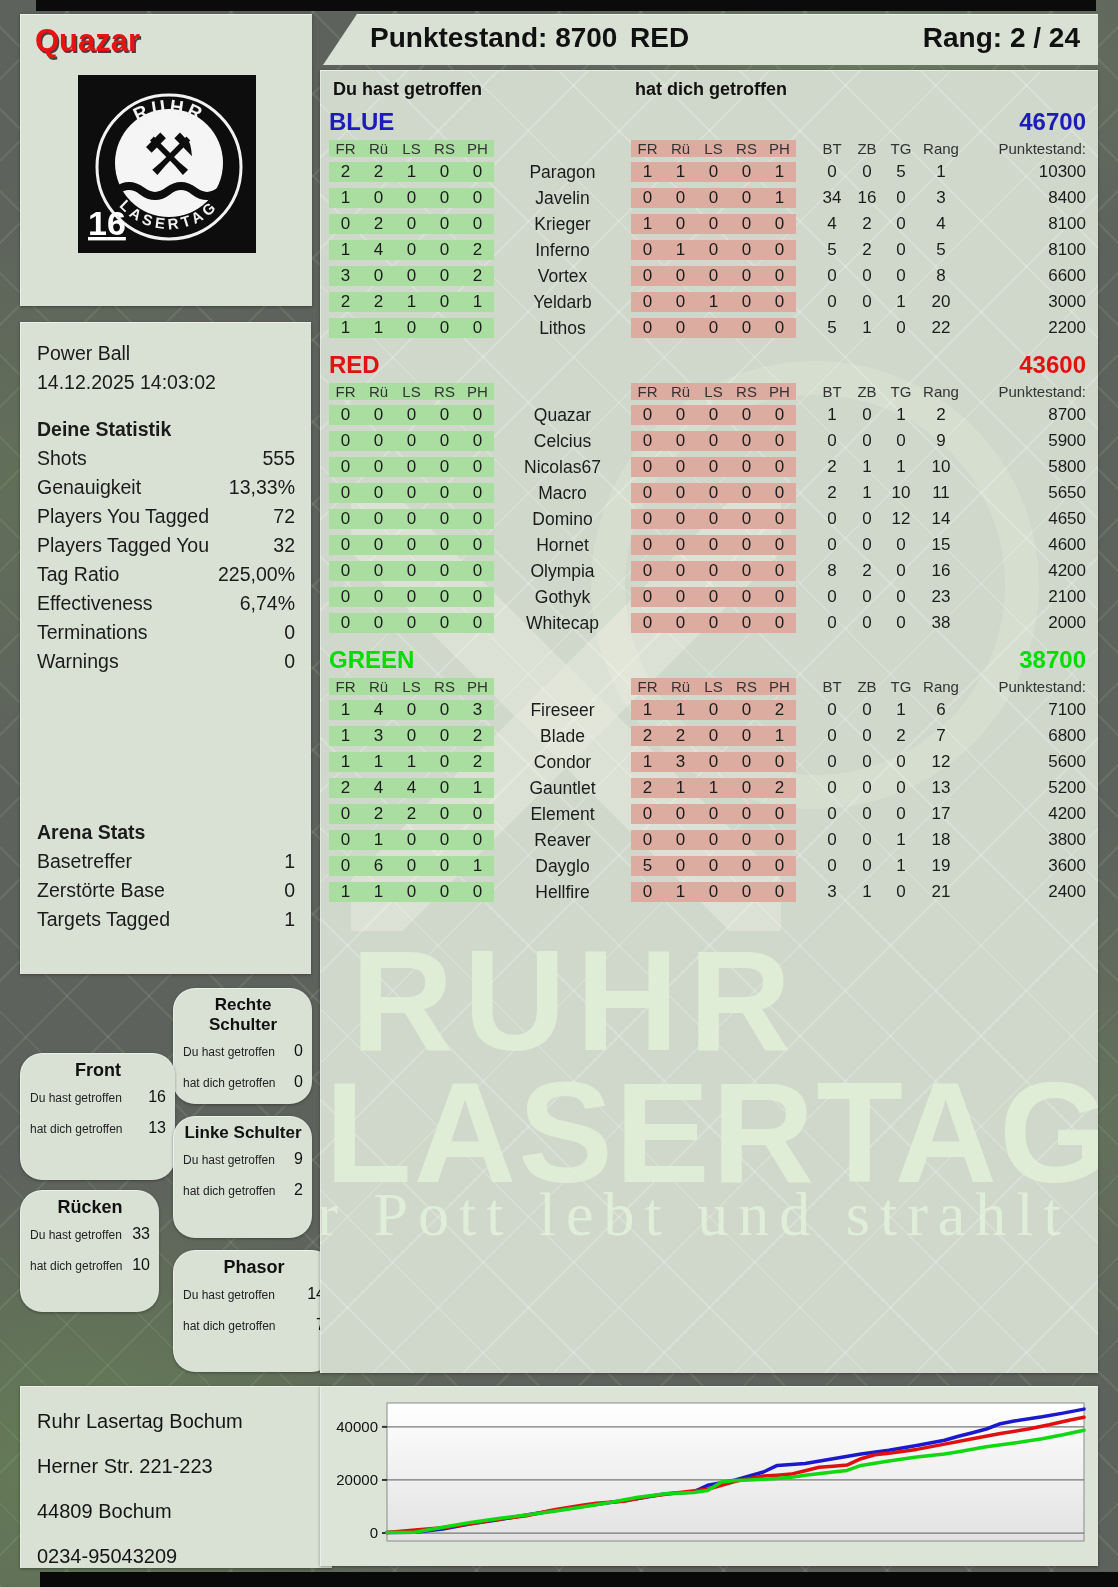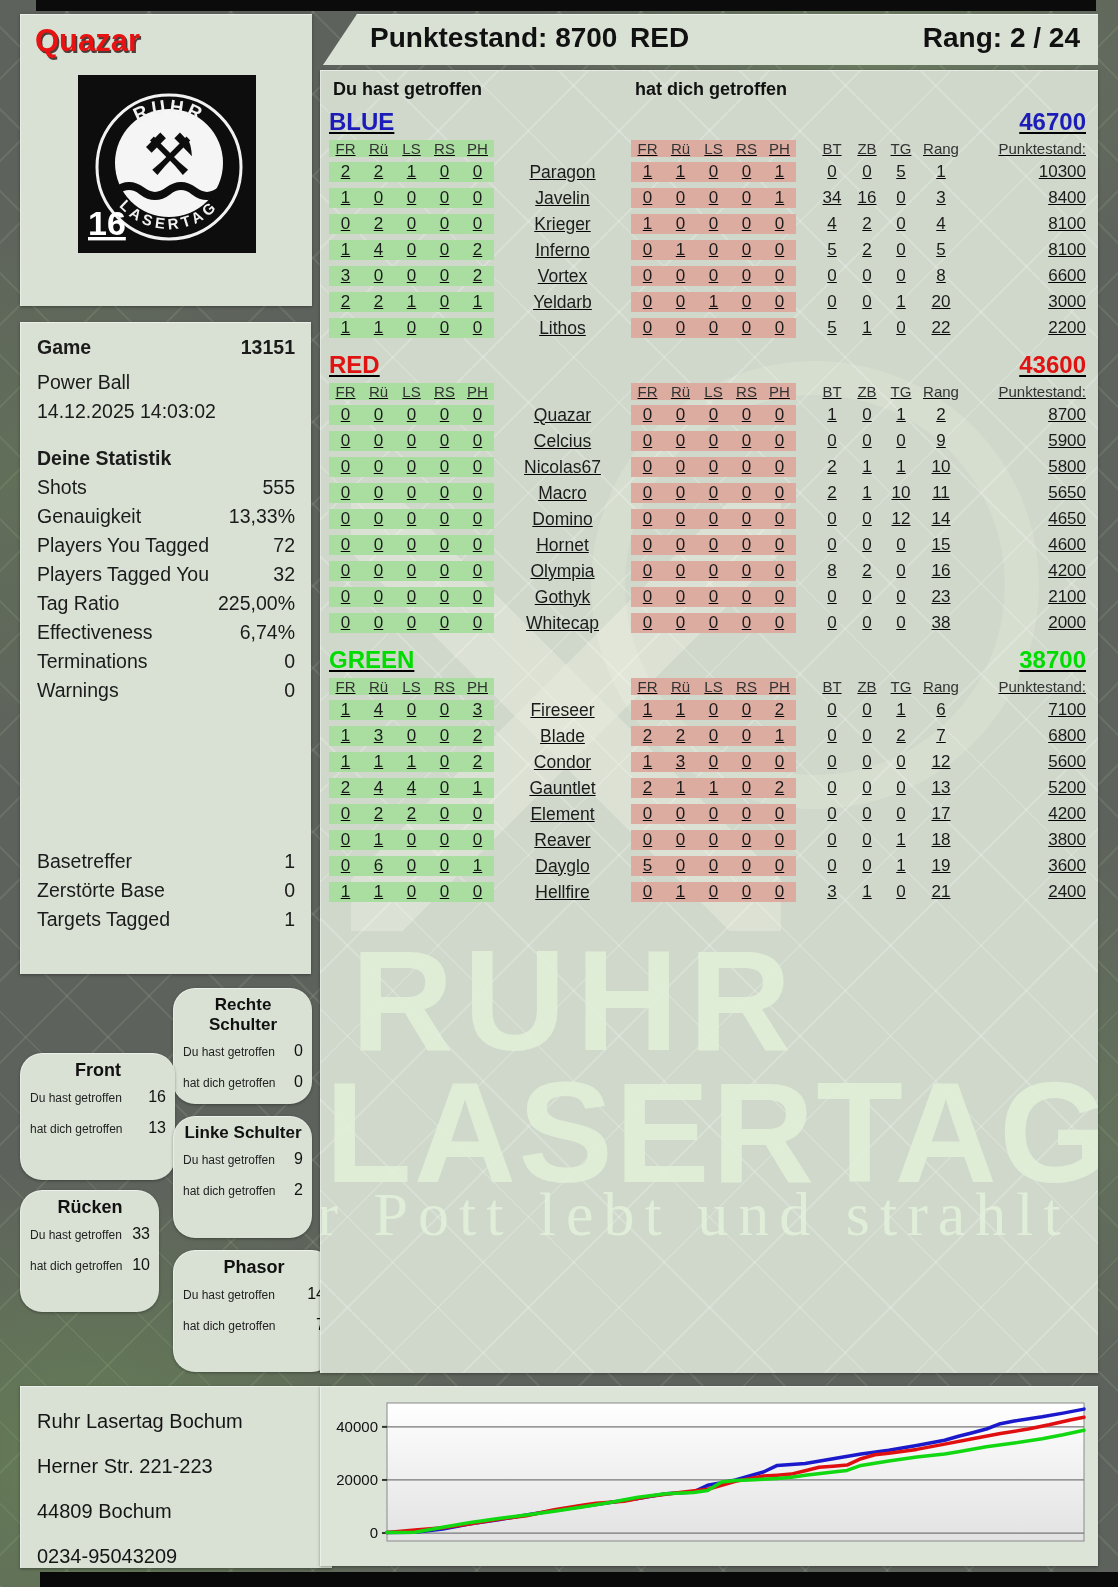--- a/index.html
+++ b/index.html
@@ -68,21 +68,21 @@
 
   .team-tables{position:absolute;left:8px;right:12px;top:36px;}
   .team-head{display:flex;justify-content:space-between;align-items:center;height:30px;}
   .team-name,.team-score{font-size:24px;font-weight:bold;}
   .trow{display:grid;grid-template-columns:repeat(5,33px) 137px repeat(5,33px) 18px 36px 34px 34px 46px 1fr;
         align-items:center;height:26px;font-size:17px;color:#1c1c1c;}
   .trow.hdr-row{height:22px;font-size:15px;color:#333;}
   .c{text-align:center;} .g{background:#a9dea0;} .p{background:#dcaca1;}
   .pname{text-align:center;font-size:17.5px;}
   .pscore{text-align:right;}
-  .team-section{margin-bottom:9px;text-decoration:underline;}
+  .team-section{margin-bottom:9px;}
 
   
   .wm{position:absolute;z-index:1;color:rgba(226,240,216,.85);pointer-events:none;}
   .wm1{left:30px;top:848px;font-size:142px;font-weight:bold;letter-spacing:10px;}
   .wm2{left:4px;top:980px;font-size:142px;font-weight:bold;letter-spacing:2px;}
   .wm3{left:-96px;top:1108px;font-size:62px;font-family:"Liberation Serif",serif;letter-spacing:10px;
        color:rgba(228,242,220,.8);}
   .wm-circle{position:absolute;left:270px;top:290px;width:380px;height:380px;border-radius:50%;
              border:34px solid rgba(255,252,245,.16);z-index:1;}
   .wm-cross{position:absolute;left:30px;top:430px;width:430px;height:430px;z-index:1;opacity:.5;
@@ -122,24 +122,20 @@
       </text>
       <text font-size="15" font-weight="bold" fill="#f2f2f2" letter-spacing="4">
         <textPath href="#arcBot" startOffset="50%" text-anchor="middle">LASERTAG</textPath>
       </text>
       <text x="10" y="160" font-size="34" font-weight="bold" fill="#fff" text-decoration="underline">16</text>
     </svg>
   </div>
 </div>
 
 <div class="panel pB">
-  <div class="srow b">
-      <span>Game</span>
-      <span>13151</span>
-    </div>
   <div class="srow" style="margin-top:6px;">
       <span>Power Ball</span>
     </div>
   <div class="srow">
       <span>14.12.2025 14:03:02</span>
     </div>
   <div class="gap18"></div>
   <div class="srow b">
       <span>Deine Statistik</span>
     </div>
@@ -169,20 +165,23 @@
     </div>
   <div class="srow">
       <span>Terminations</span>
       <span>0</span>
     </div>
   <div class="srow">
       <span>Warnings</span>
       <span>0</span>
     </div>
   <div class="gap143"></div>
+  <div class="srow b">
+      <span>Arena Stats</span>
+    </div>
   <div class="srow">
       <span>Basetreffer</span>
       <span>1</span>
     </div>
   <div class="srow">
       <span>Zerstörte Base</span>
       <span>0</span>
     </div>
   <div class="srow">
       <span>Targets Tagged</span>

